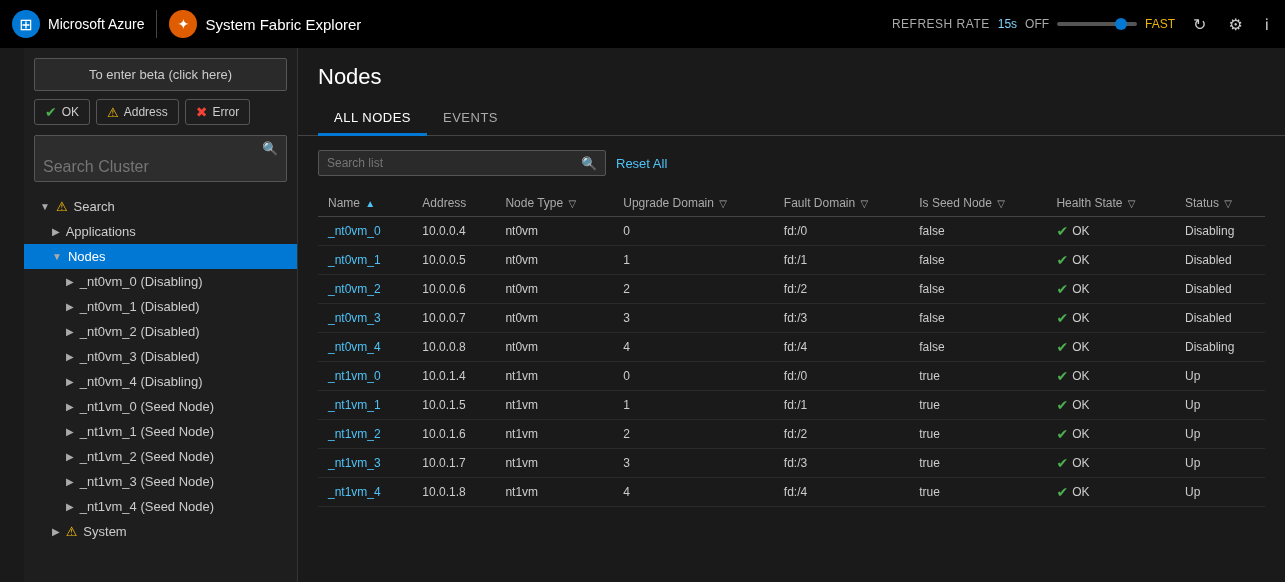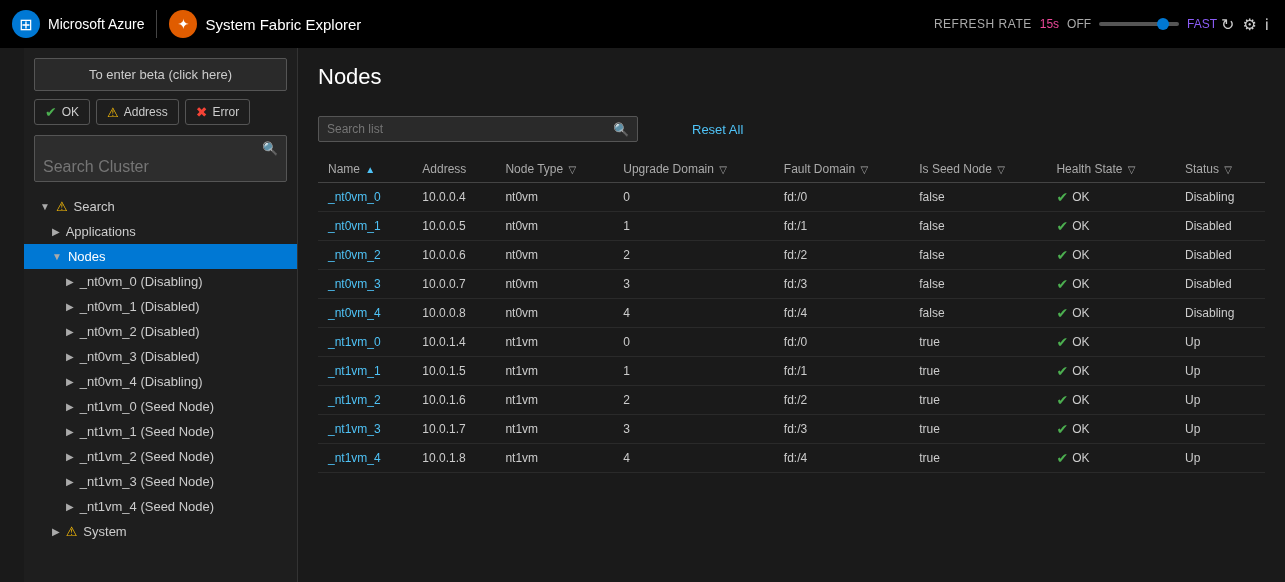--- a/index.html
+++ b/index.html
@@ -5,28 +5,28 @@
     * { box-sizing: border-box; margin: 0; padding: 0; }
     body { font-family: 'Segoe UI', Arial, sans-serif; background: #1a1a1a; color: #ccc; font-size: 13px; overflow: hidden; }
 
     
     .topbar { display: flex; align-items: center; background: #000; height: 48px; padding: 0 12px; gap: 12px; }
     .topbar-brand { display: flex; align-items: center; gap: 8px; color: #fff; font-size: 14px; font-weight: 300; }
     .topbar-brand .azure-logo { background: #0078d4; border-radius: 50%; width: 28px; height: 28px; display: flex; align-items: center; justify-content: center; color: #fff; font-size: 16px; }
     .topbar-divider { width: 1px; height: 28px; background: #444; }
     .topbar-app { display: flex; align-items: center; gap: 8px; color: #fff; font-size: 15px; }
     .topbar-app .sfe-icon { background: #e05c00; border-radius: 50%; width: 28px; height: 28px; display: flex; align-items: center; justify-content: center; color: #fff; font-size: 14px; }
-    .topbar-right { margin-left: auto; display: flex; align-items: center; color: #ccc; font-size: 12px; }
+    .topbar-right { margin-left: auto; display: flex; align-items: center; gap: 14px; color: #ccc; font-size: 12px; }
     .refresh-controls { display: flex; align-items: center; gap: 8px; }
     .refresh-label { color: #aaa; letter-spacing: 0.5px; }
-    .refresh-rate { color: #ec4899; }
+    .refresh-rate { color: #7dd3fc; }
     .refresh-toggle { color: #aaa; }
     .slider-track { width: 80px; height: 4px; background: #555; border-radius: 2px; position: relative; }
     .slider-thumb { position: absolute; right: 10px; top: -4px; width: 12px; height: 12px; background: #0078d4; border-radius: 50%; }
-    .refresh-fast { color: #8b5cf6; }
+    .refresh-fast { color: #eab308; }
     .icon-btn { color: #ccc; cursor: pointer; font-size: 16px; padding: 4px; }
 
     
     .layout { display: flex; height: calc(100vh - 48px); }
 
     
     .sidebar { width: 274px; background: #1e1e1e; border-right: 1px solid #333; display: flex; flex-direction: column; flex-shrink: 0; margin-left: 24px; }
     .beta-banner { margin: 10px 10px 8px; background: #2a2a2a; border: 1px solid #555; border-radius: 2px; padding: 8px 14px; color: #ccc; font-size: 13px; text-align: center; cursor: pointer; }
     .status-row { display: flex; gap: 6px; padding: 0 10px 10px; }
     .status-btn { display: flex; align-items: center; gap: 5px; padding: 4px 10px; border-radius: 3px; border: 1px solid #555; background: transparent; color: #ccc; cursor: pointer; font-size: 12px; }
@@ -53,23 +53,23 @@
 
     
     .tabs { display: flex; gap: 0; border-bottom: 1px solid #444; padding: 0 20px; }
     .tab { padding: 8px 16px; cursor: pointer; color: #aaa; font-size: 13px; letter-spacing: 0.5px; border-bottom: 3px solid transparent; margin-bottom: -1px; }
     .tab.active { color: #fff; border-bottom-color: #0078d4; }
 
     
     .content { padding: 14px 20px; }
     .search-filter-row { display: flex; align-items: center; gap: 10px; margin-bottom: 14px; }
     .list-search { position: relative; }
-    .list-search input { width: 320px; background: #2a2a2a; border: 1px solid #555; color: #ccc; padding: 5px 28px 5px 8px; border-radius: 2px; font-size: 12px; }
+    .list-search input { width: 288px; background: #2a2a2a; border: 1px solid #555; color: #ccc; padding: 5px 28px 5px 8px; border-radius: 2px; font-size: 12px; }
     .list-search .search-icon-inner { position: absolute; right: 8px; top: 6px; color: #aaa; font-size: 13px; }
-    .reset-all { color: #4fc3f7; cursor: pointer; font-size: 13px; margin-left: 44px; }
+    .reset-all { color: #4fc3f7; cursor: pointer; font-size: 13px; }
 
     
     .nodes-table { width: 100%; border-collapse: collapse; }
     .nodes-table th { color: #aaa; font-weight: 400; padding: 6px 10px; text-align: left; border-bottom: 1px solid #444; white-space: nowrap; font-size: 12px; }
     .nodes-table th .sort-icon { color: #4fc3f7; font-size: 10px; margin-left: 2px; }
     .nodes-table th .filter-icon { color: #aaa; font-size: 10px; margin-left: 2px; }
     .nodes-table td { padding: 6px 10px; border-bottom: 1px solid #2a2a2a; color: #ccc; font-size: 12px; white-space: nowrap; }
     .node-link { color: #4fc3f7; cursor: pointer; }
     .ok-badge { display: inline-flex; align-items: center; gap: 4px; }
     .ok-badge .ok-dot { color: #4caf50; font-size: 14px; }
@@ -193,20 +193,24 @@
         <span>System</span>
       </div>
     </div>
   </div>
 
   <div class="main">
     <div class="main-header">
       <h1 class="page-title">Nodes</h1>
     </div>
 
+    <div class="tabs">
+      <div class="tab active">ALL NODES</div>
+      <div class="tab">EVENTS</div>
+    </div>
 
     <div class="content">
       <div class="search-filter-row">
         <div class="list-search">
           <input type="text" placeholder="Search list" style="">
           <span class="search-icon-inner">🔍</span>
         </div>
         <span class="reset-all">Reset All</span>
       </div>
 

